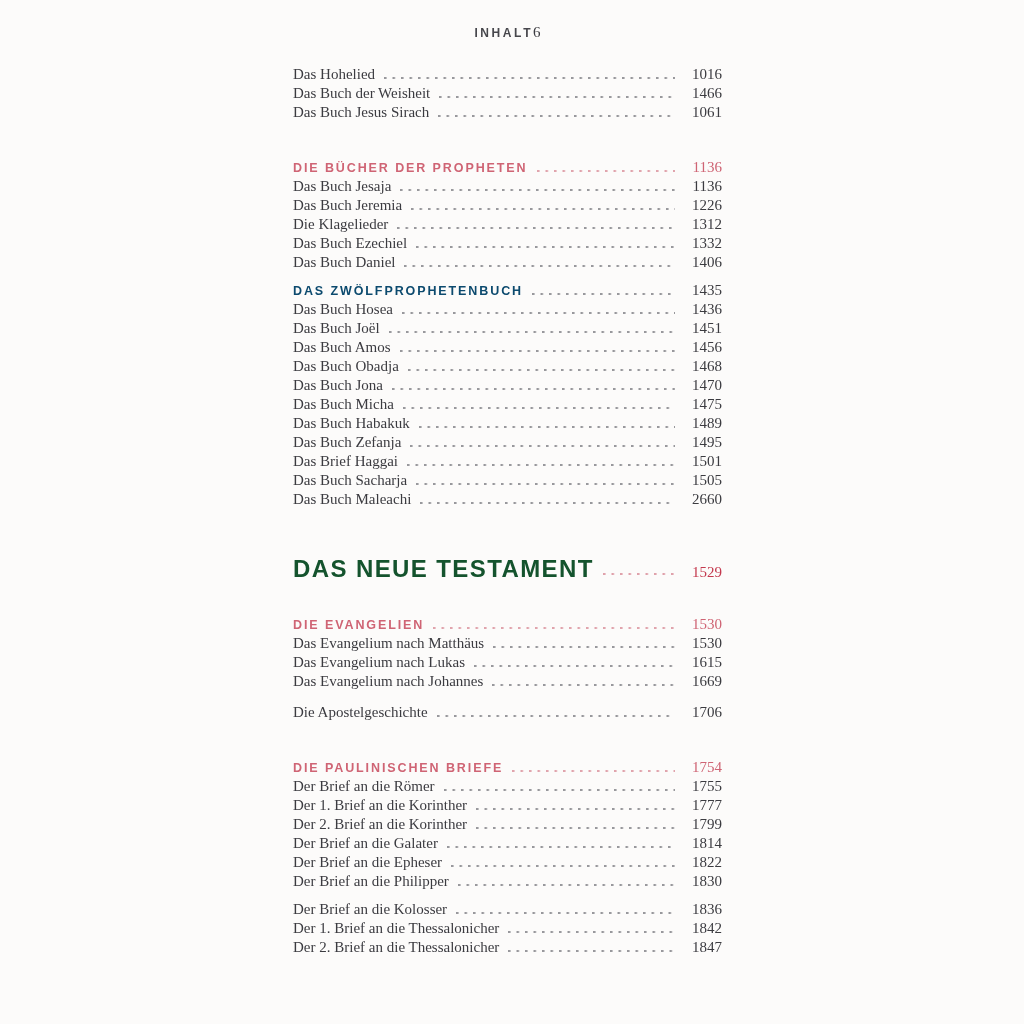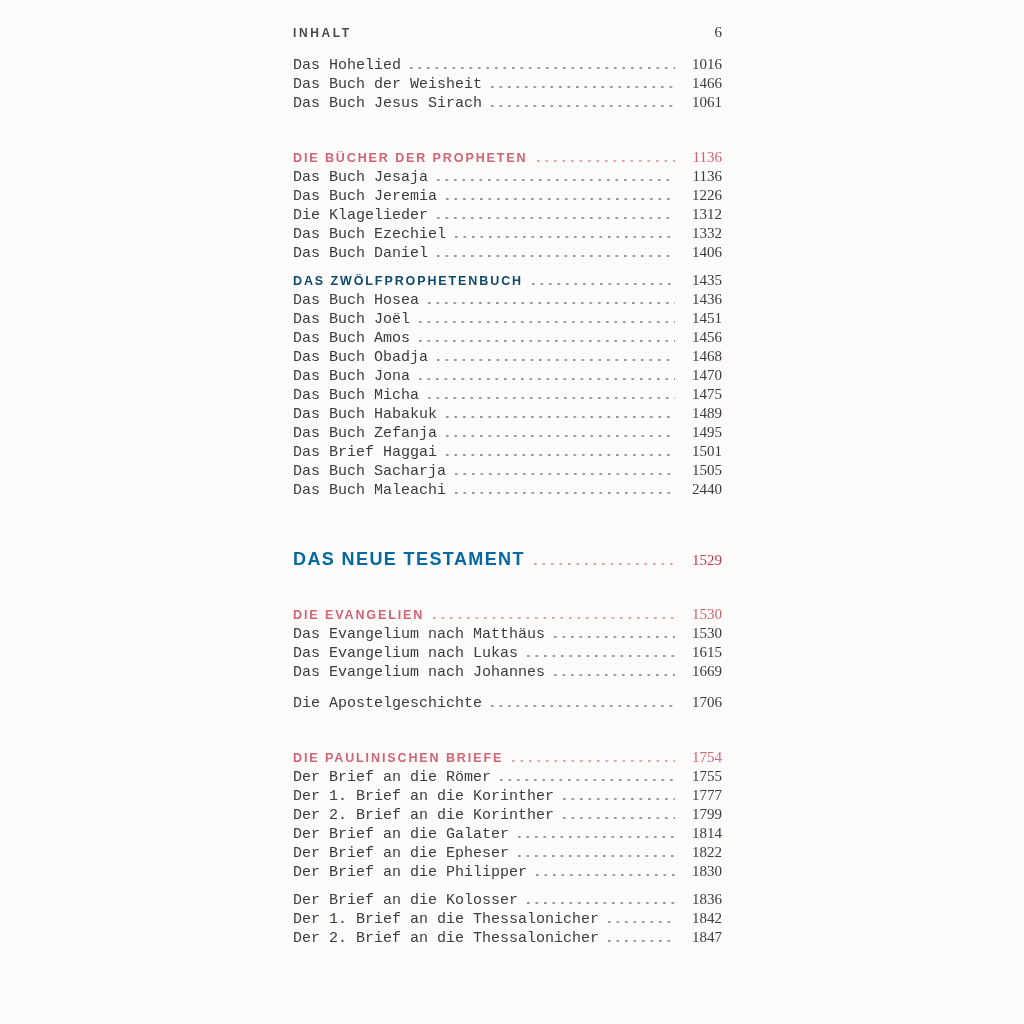--- a/index.html
+++ b/index.html
@@ -15,43 +15,43 @@
     position: absolute;
     left: 293px;
     top: 24px;
     width: 429px;
     color: #3b3b40;
   }
   
   .toc-header {
     display: flex;
     align-items: baseline;
-    justify-content: space-between;
-    margin-bottom: 14px;
+    justify-content: center;
+    margin-bottom: 24px;
   }
   .toc-title {
     font-family: "Liberation Sans", sans-serif;
     font-size: 12px;
     font-weight: 700;
     letter-spacing: 2.6px;
     color: #47474c;
   }
   .toc-pageno {
     font-size: 15px;
     color: #3b3b40;
   }
   
   .row {
     display: flex;
     align-items: baseline;
     height: 19px;
     line-height: 19px;
     font-size: 15px;
   }
-  .row .label { white-space: nowrap; font-family: Liberation Mono, monospace; }
+  .row .label { white-space: nowrap; }
   .row .num {
     min-width: 40px;
     text-align: right;
     white-space: nowrap;
   }
   .leader {
     flex: 1;
     align-self: flex-end;
     height: 4px;
     margin: 0 7px 4px 9px;
@@ -70,23 +70,23 @@
   .heading.red-caps .num { color: #cf6474; }
   .heading.red-caps .leader {
     background-image: radial-gradient(circle at 1.2px 2px, #e0a3ac 1.15px, rgba(0,0,0,0) 1.5px);
   }
   .heading.black-caps .label { color: #0c4a6e; }
   .heading.big-red {
     height: 24px;
     line-height: 24px;
   }
   .heading.big-red .label {
-    font-size: 18px;
+    font-size: 24px;
     letter-spacing: 1.4px;
-    color: #0369a1;
+    color: #14532d;
   }
   .heading.big-red .num { color: #c4394e; }
   .heading.big-red .leader {
     background-image: radial-gradient(circle at 1.2px 2px, #dfa0aa 1.15px, rgba(0,0,0,0) 1.5px);
     margin-bottom: 5px;
   }
   
   .gap-none   { margin-top: 0; }
   .gap-small  { margin-top: 9px; }
   .gap-medium { margin-top: 12px; }
@@ -204,21 +204,21 @@
           <span class="num">1501</span>
         </div>
         <div class="row entry">
           <span class="label">Das Buch Sacharja</span>
           <span class="leader"></span>
           <span class="num">1505</span>
         </div>
         <div class="row entry">
           <span class="label">Das Buch Maleachi</span>
           <span class="leader"></span>
-          <span class="num">2440</span>
+          <span class="num">2660</span>
         </div>
       </div>
       <div class="block gap-xlarge">
         <div class="row heading big-red">
           <span class="label">DAS NEUE TESTAMENT</span>
           <span class="leader"></span>
           <span class="num">1529</span>
         </div>
       </div>
       <div class="block gap-afternt">

